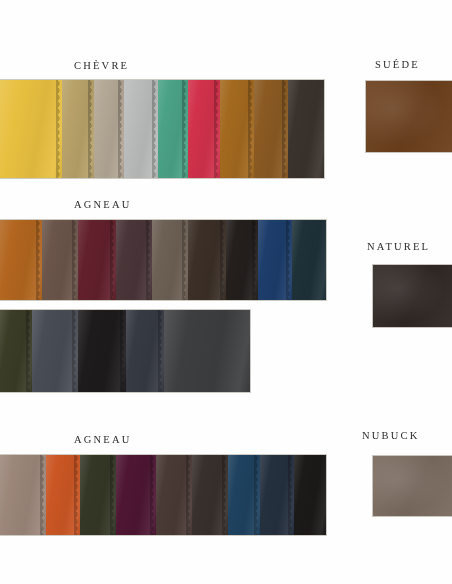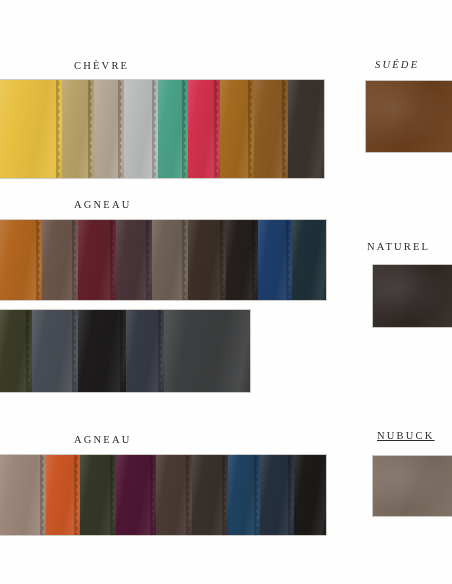--- a/index.html
+++ b/index.html
@@ -88,25 +88,25 @@
       radial-gradient(ellipse at 32% 38%, rgba(255,255,255,0.10), rgba(255,255,255,0) 62%),
       linear-gradient(115deg, rgba(255,255,255,0.06) 0%, rgba(0,0,0,0.05) 55%, rgba(255,255,255,0.05) 100%);
   }
 </style>
 </head>
 <body>
 
 <div class="page">
 
   <div class="label" style="left:74px;  top:60px;">CHÈVRE</div>
-  <div class="label" style="left:375px; top:59px;font-style:italic;">SUÉDE</div>
+  <div class="label" style="left:375px; top:59px;">SUÉDE</div>
   <div class="label" style="left:74px;  top:199px;">AGNEAU</div>
   <div class="label" style="left:367px; top:241px;">NATUREL</div>
   <div class="label" style="left:74px;  top:434px;">AGNEAU</div>
-  <div class="label" style="left:377px; top:430px;text-decoration:underline;">NUBUCK</div>
+  <div class="label" style="left:362px; top:430px;">NUBUCK</div>
 
   <div id="strips-root">
       <div class="strip" style="left: 0px; top: 80px; width: 324px; height: 98px;">
         <div class="swatch" style="width: 62px; background: rgb(232, 192, 64);"></div>
         <div class="swatch" style="width: 32px; background: rgb(184, 162, 105);"></div>
         <div class="swatch" style="width: 30px; background: rgb(179, 167, 149);"></div>
         <div class="swatch" style="width: 34px; background: rgb(185, 188, 186);"></div>
         <div class="swatch" style="width: 30px; background: rgb(74, 162, 134);"></div>
         <div class="swatch" style="width: 32px; background: rgb(210, 49, 75);"></div>
         <div class="swatch" style="width: 34px; background: rgb(163, 105, 31);"></div>

